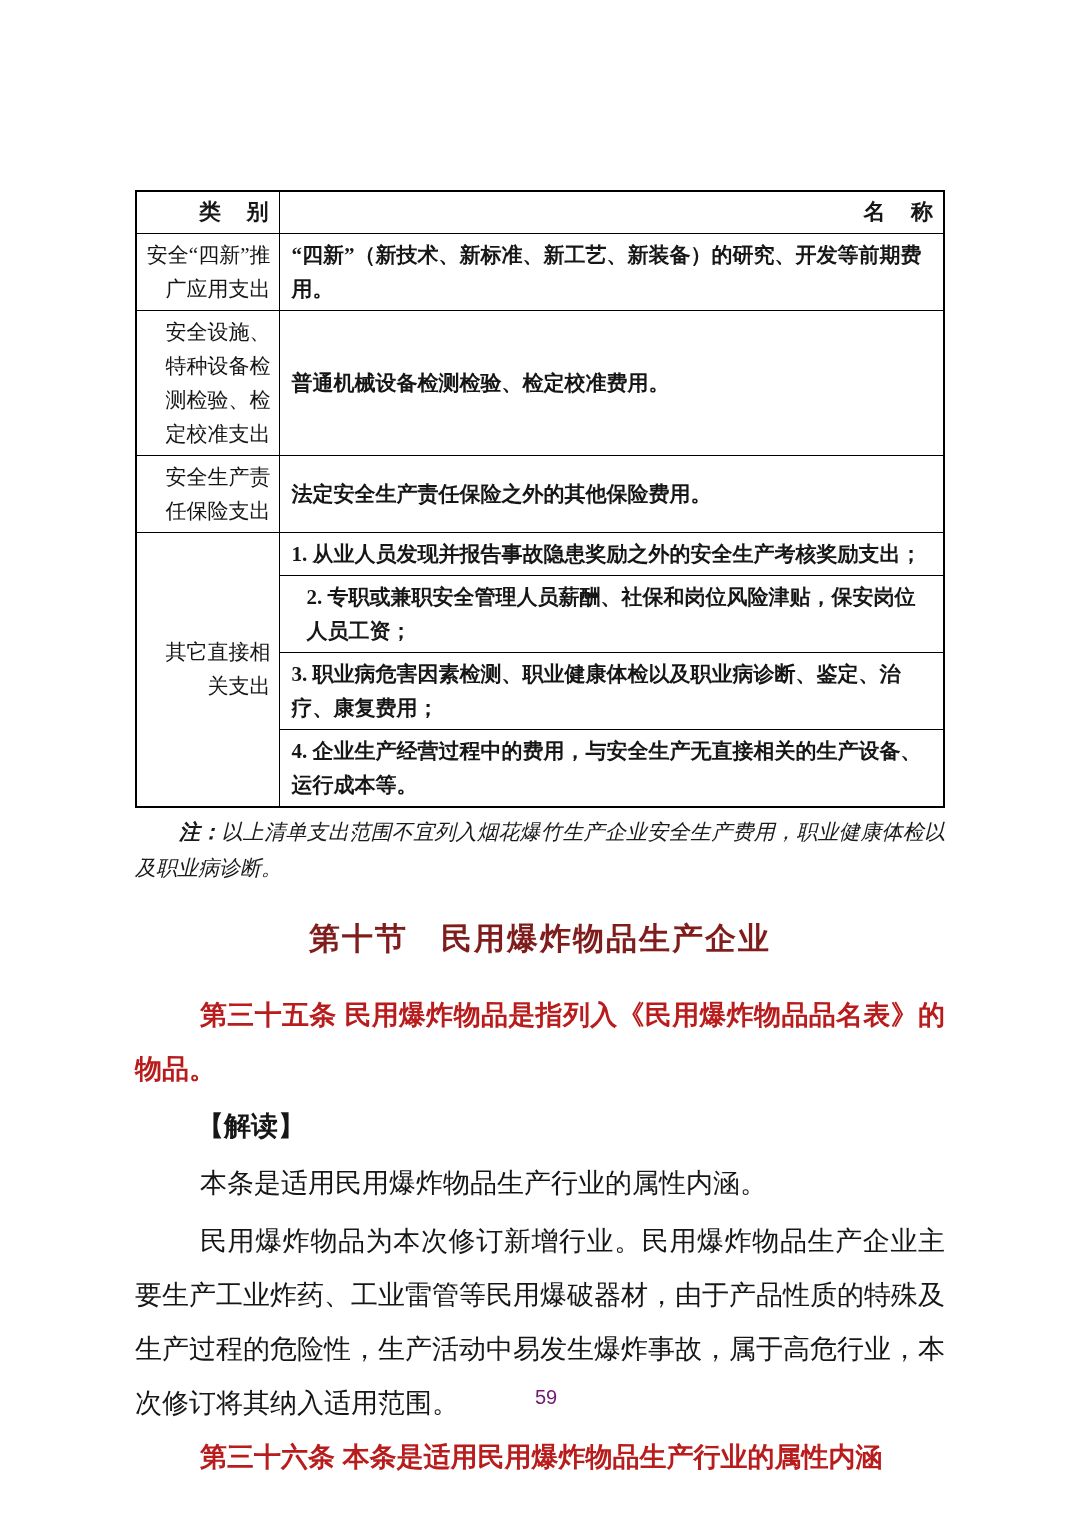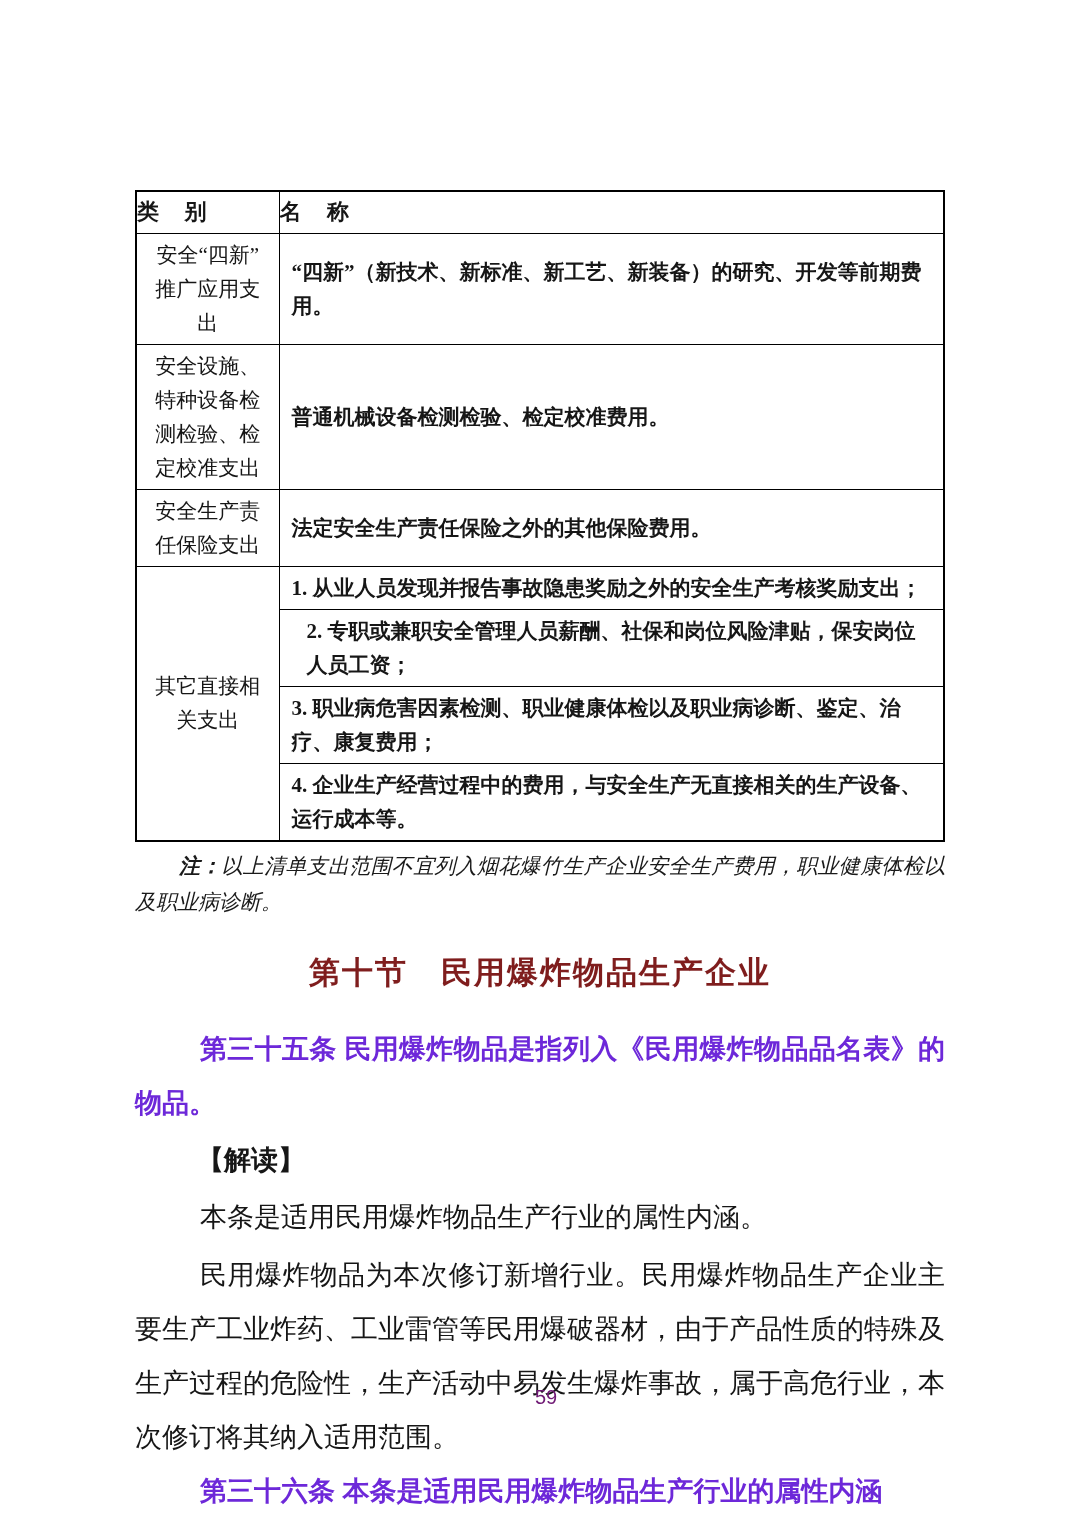--- a/index.html
+++ b/index.html
@@ -28,31 +28,31 @@
   }
   table.expense th, table.expense td {
     border: 1px solid #000;
     box-sizing: border-box;
   }
   col.c-cat { width: 143px; }
   th {
     font-size: 22px;
     font-weight: bold;
     height: 42px;
-    text-align: left;
+    text-align: right;
     letter-spacing: 10px;
     padding: 0;
     margin-top: 18px;
   }
   td.cat {
     font-size: 21px;
     line-height: 34px;
-    padding: 4px 16px;
+    padding: 4px 8px;
     vertical-align: middle;
-    text-align: center;
+    text-align: right;
   }
   td.val {
     font-size: 21px;
     line-height: 34px;
     padding: 4px 12px;
     vertical-align: middle;
     text-align: left;
     font-weight: bold;
   }
   tr.r1 td { height: 72px; }
@@ -86,21 +86,21 @@
     color: #7f1d1d;
   }
   p.article {
     margin: 28px 0 0 0;
     font-family: "Liberation Sans", sans-serif;
     font-weight: bold;
     font-size: 27px;
     line-height: 54px;
     text-indent: 65px;
     text-align: justify;
-    color: #6d28d9;
+    color: #b91c1c;
   }
   p.jiedu {
     margin: 4px 0 0 0;
     font-family: "Liberation Sans", sans-serif;
     font-weight: 600;
     font-size: 27px;
     line-height: 52px;
     text-indent: 62px;
     color: #161616;
   }

